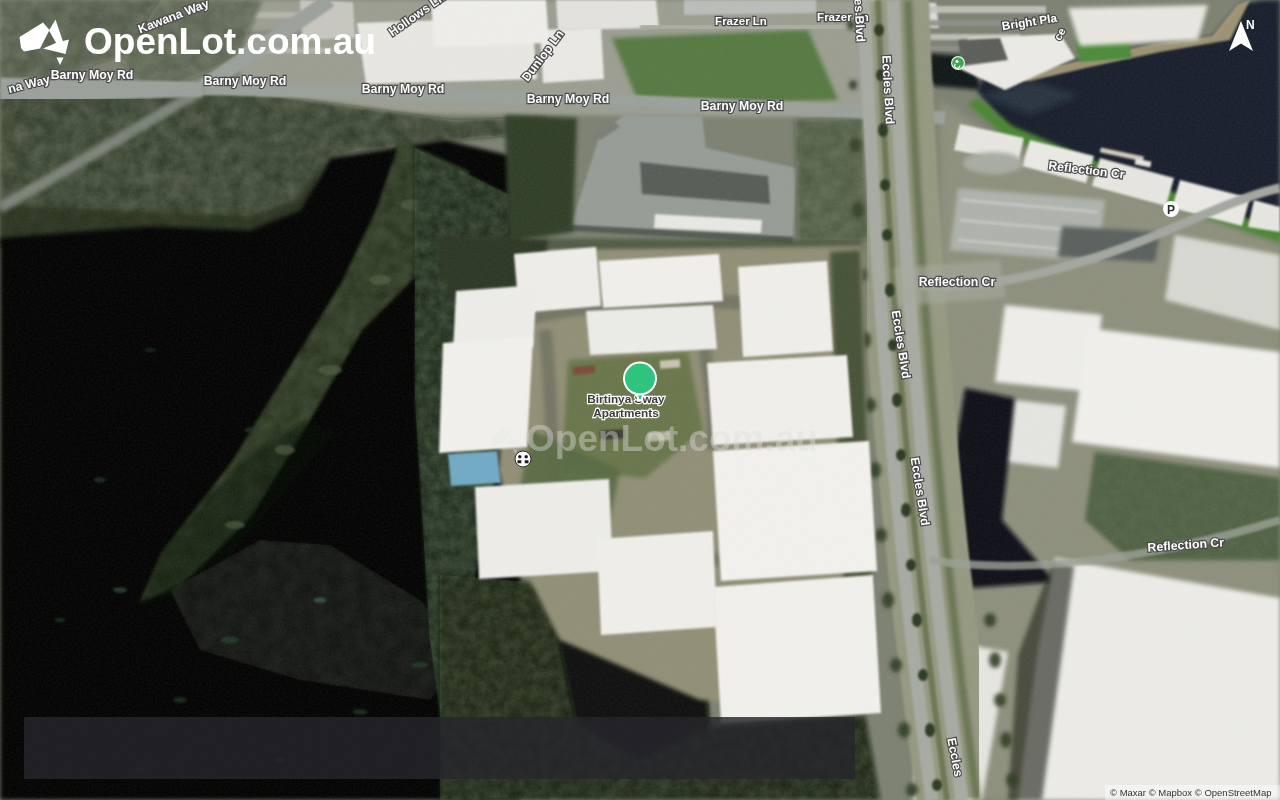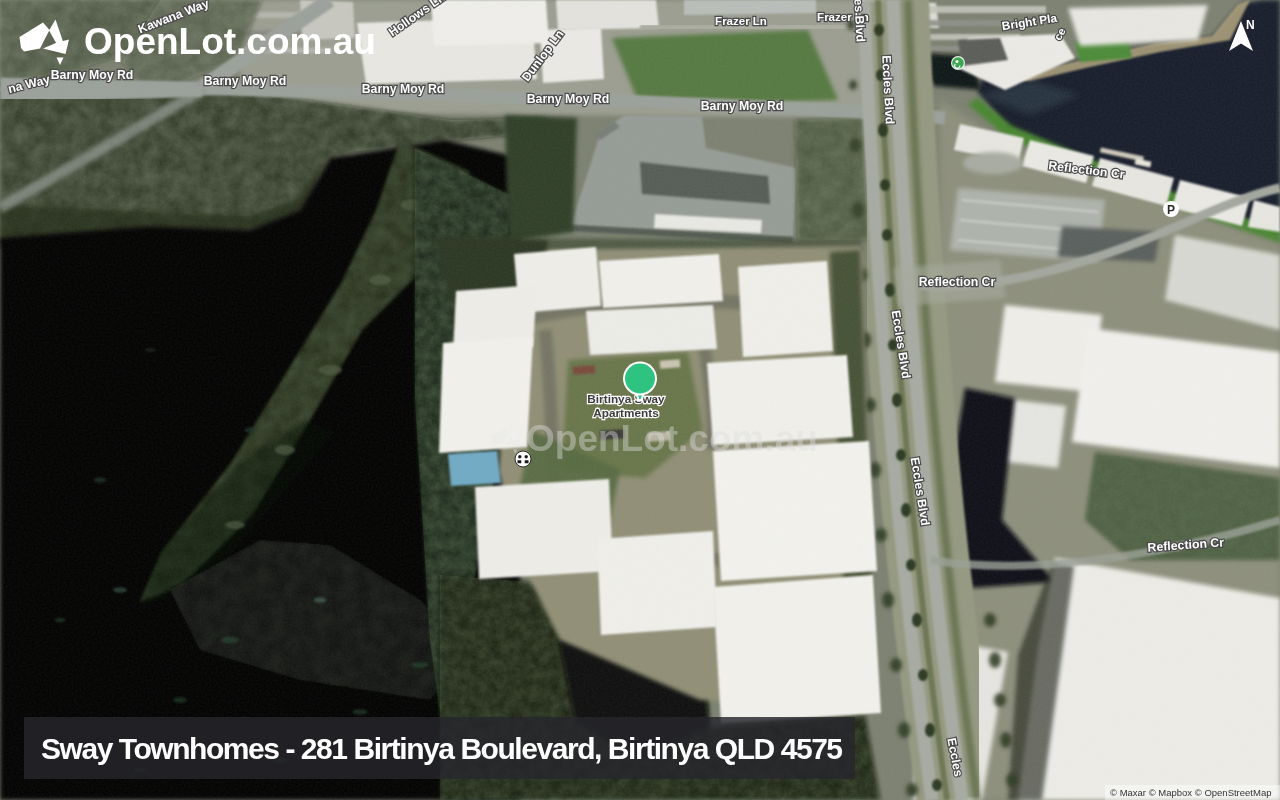--- a/index.html
+++ b/index.html
@@ -439,14 +439,13 @@
   </g>
 
   <text x="84" y="54" font-size="37" fill="#ffffff" font-weight="bold">OpenLot.com.au</text>
 
   <rect x="1105" y="785" width="175" height="15" fill="#ffffff" opacity="0.45"></rect>
   <text x="1110" y="796" font-size="9.5" fill="#333333">© Maxar © Mapbox © OpenStreetMap</text>
 </svg>
 
 <div style="position:absolute;left:24px;top:717px;width:831px;height:62px;background:rgba(38,38,44,0.82);"></div>
 
-<div style="position:absolute;left:41px;top:717px;height:62px;line-height:64px;color:#fff;font-size:30px;letter-spacing:-1.45px;font-weight:bold;font-family:'Liberation Sans',sans-serif;">Sway Townhomes - 281 Birtinya Boulevard, Birtinya QLD 4575</div>
 </div>
 
 </body></html>

